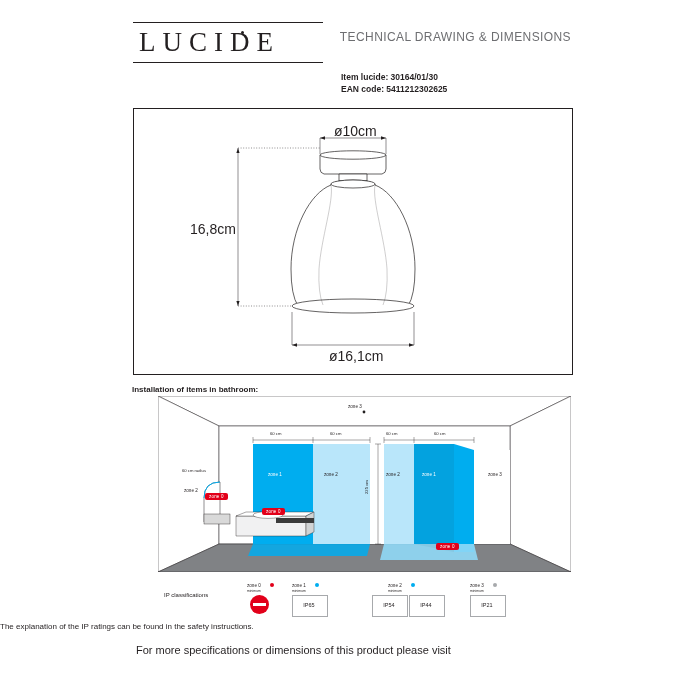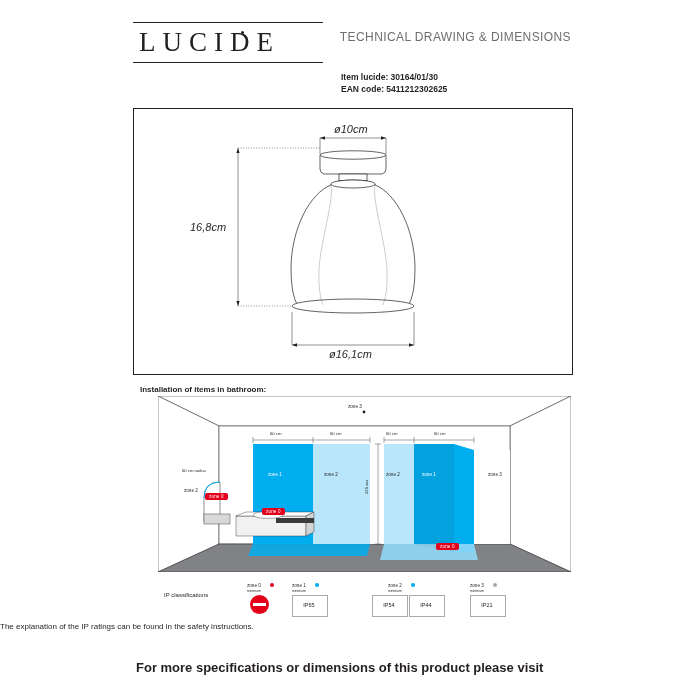--- a/index.html
+++ b/index.html
@@ -112,33 +112,32 @@
     border: 1px solid #231f20;
     background: #ffffff;
   }
   .drawing-svg {
     position: absolute;
     left: 0;
     top: 0;
   }
   .dim-label {
     position: absolute;
-    font-size: 11px;
-    color: #231f20;
-    white-space: nowrap;
-    font-style: italic;
+    font-size: 14px;
+    color: #231f20;
+    white-space: nowrap;
   }
   .dim-top { left: 333px; top: 123px; }
   .dim-left { left: 222px; top: 231px; }
   .dim-bottom { left: 328px; top: 345px; }
 
   
   .bath-label {
     position: absolute;
-    left: 140px;
+    left: 132px;
     top: 385px;
     font-size: 8px;
     font-weight: bold;
     color: #231f20;
   }
   .bath-box {
     position: absolute;
     left: 158px;
     top: 396px;
     width: 413px;
@@ -237,23 +236,23 @@
     width: 700px;
     text-align: left;
     font-size: 8px;
     color: #231f20;
   }
 
   
   .footer-1 {
     position: absolute;
     left: 136px;
-    top: 660px;
-    font-size: 13px;
-    font-weight: bold;
+    top: 644px;
+    font-size: 11px;
+    font-weight: normal;
     color: #231f20;
   }
   .footer-2 {
     position: absolute;
     left: 136px;
     top: 657px;
     font-size: 15px;
     font-weight: bold;
     letter-spacing: 0.2px;
     color: #231f20;

